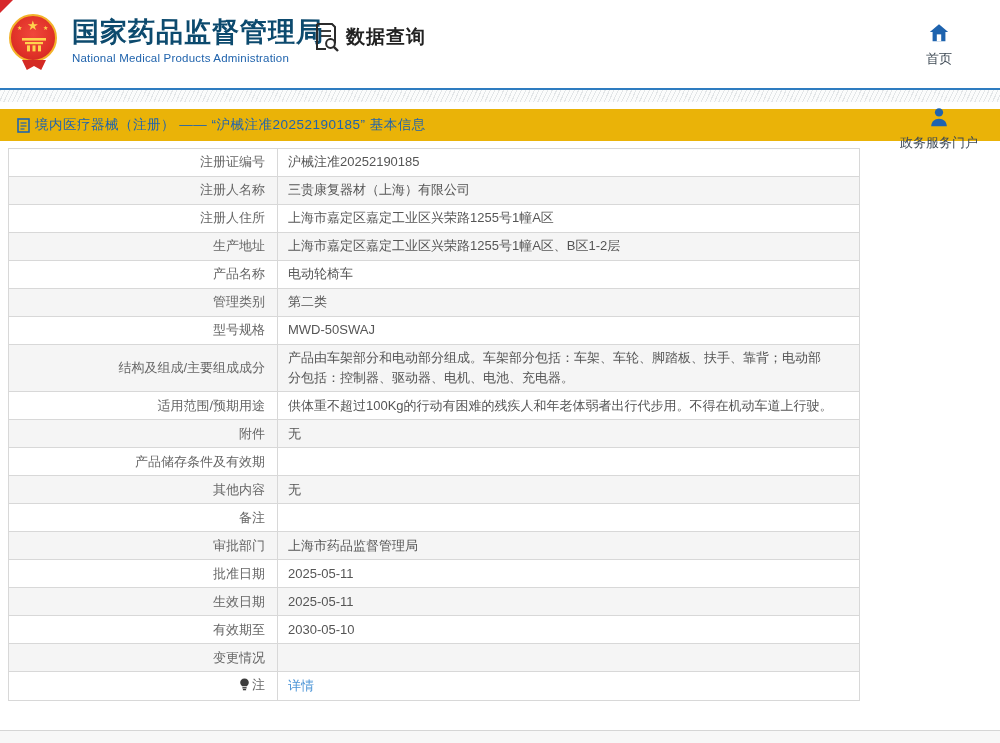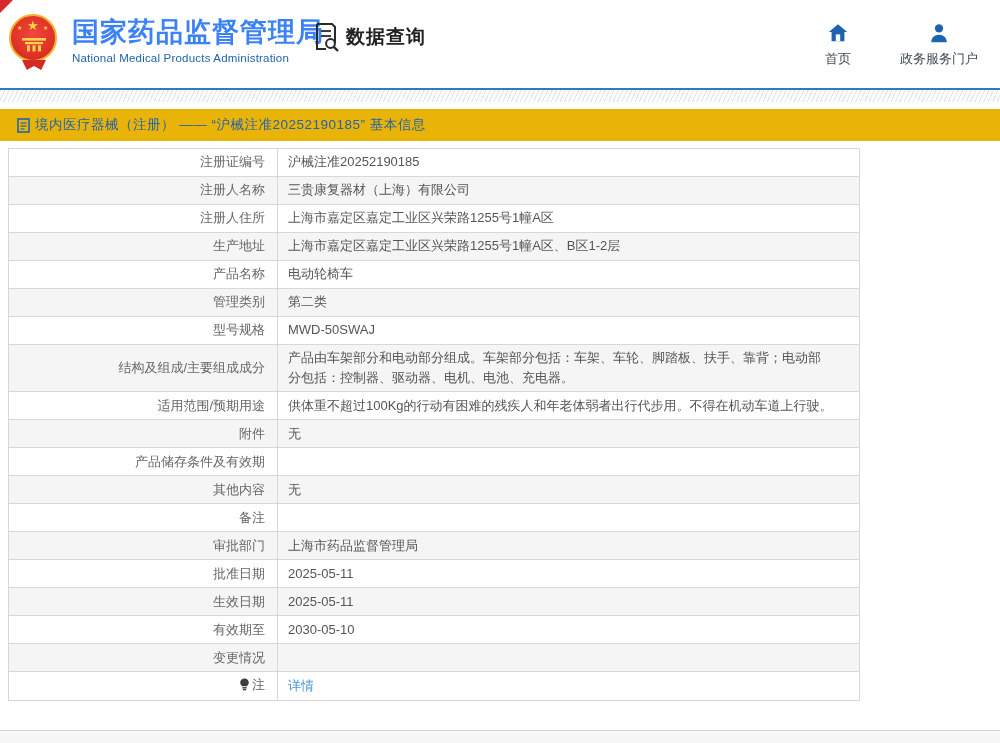--- a/index.html
+++ b/index.html
@@ -24,28 +24,28 @@
   }
   .emblem .tail {
     position:absolute; left:14px; bottom:0; width:24px; height:10px;
     background:#d42a24; clip-path:polygon(0 0,100% 0,80% 100%,50% 60%,20% 100%);
   }
   .emblem .star-big { position:absolute; left:19px; top:7px; color:#ffd34d; font-size:13px; line-height:1; }
   .emblem .star-s1 { position:absolute; left:9px;  top:13px; color:#ffd34d; font-size:6px; line-height:1; }
   .emblem .star-s2 { position:absolute; left:35px; top:13px; color:#ffd34d; font-size:6px; line-height:1; }
   .emblem .gate { position:absolute; left:12px; top:26px; width:28px; height:14px; }
   .org-names { margin-left:12px; }
-  .org-cn { font-size:27px; font-weight:bold; color:#3b82f6; letter-spacing:1px; line-height:1.1; }
+  .org-cn { font-size:27px; font-weight:bold; color:#0c4a6e; letter-spacing:1px; line-height:1.1; }
   .org-en { font-size:11.5px; color:#2164ad; margin-top:4px; letter-spacing:0.2px; }
 
   .module { position:absolute; left:313px; top:22px; display:flex; align-items:center; cursor:pointer; }
   .module-icon { width:26px; height:30px; margin-right:7px; }
   .module-title { font-size:19px; color:#222; font-weight:600; letter-spacing:1px; }
 
-  .top-nav { position:absolute; right:22px; top:22px; display:flex; gap:38px; }
+  .top-nav { position:absolute; right:22px; top:22px; display:flex; gap:38px;flex-direction:column; }
   .nav-item { display:flex; flex-direction:column; align-items:center; cursor:pointer; min-width:48px; }
   .nav-item .nav-icon { width:22px; height:22px; margin-bottom:6px; }
   .nav-item .nav-label { font-size:13px; color:#3f4a55; }
 
   
   .hatch-band { height:12px; background:
     repeating-linear-gradient(115deg,#e3e6e8 0px,#e3e6e8 1px,#fbfcfc 1px,#fbfcfc 4px); }
 
   
   .breadcrumb-bar { margin-top:7px; height:32px; background:#eab308;

